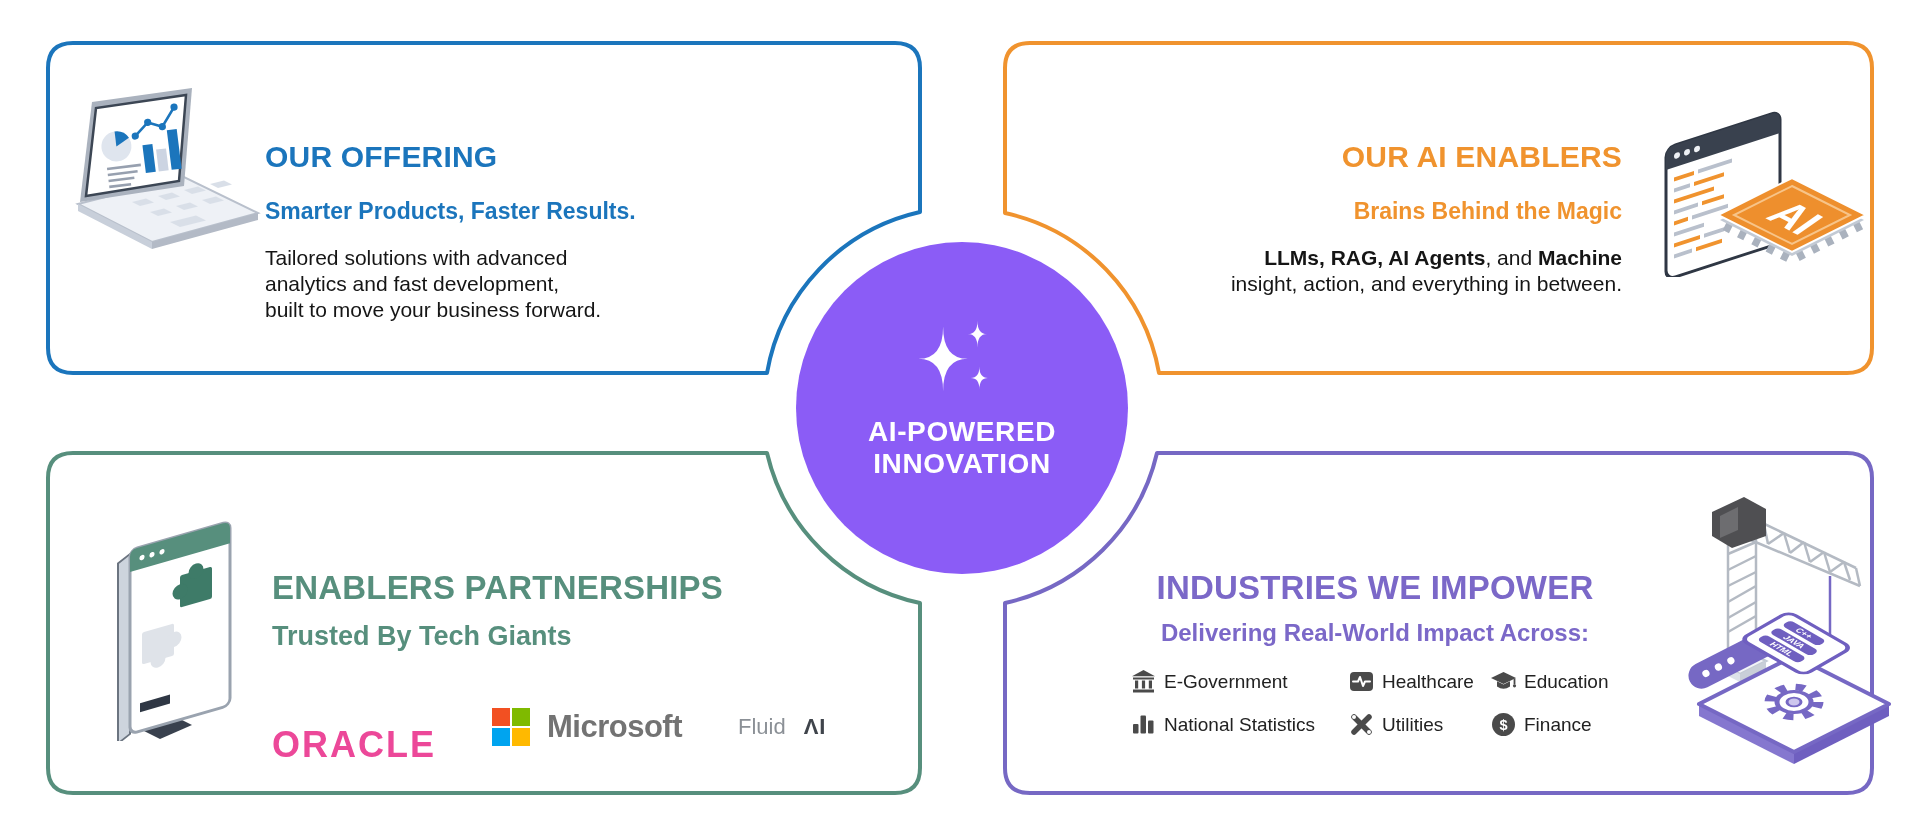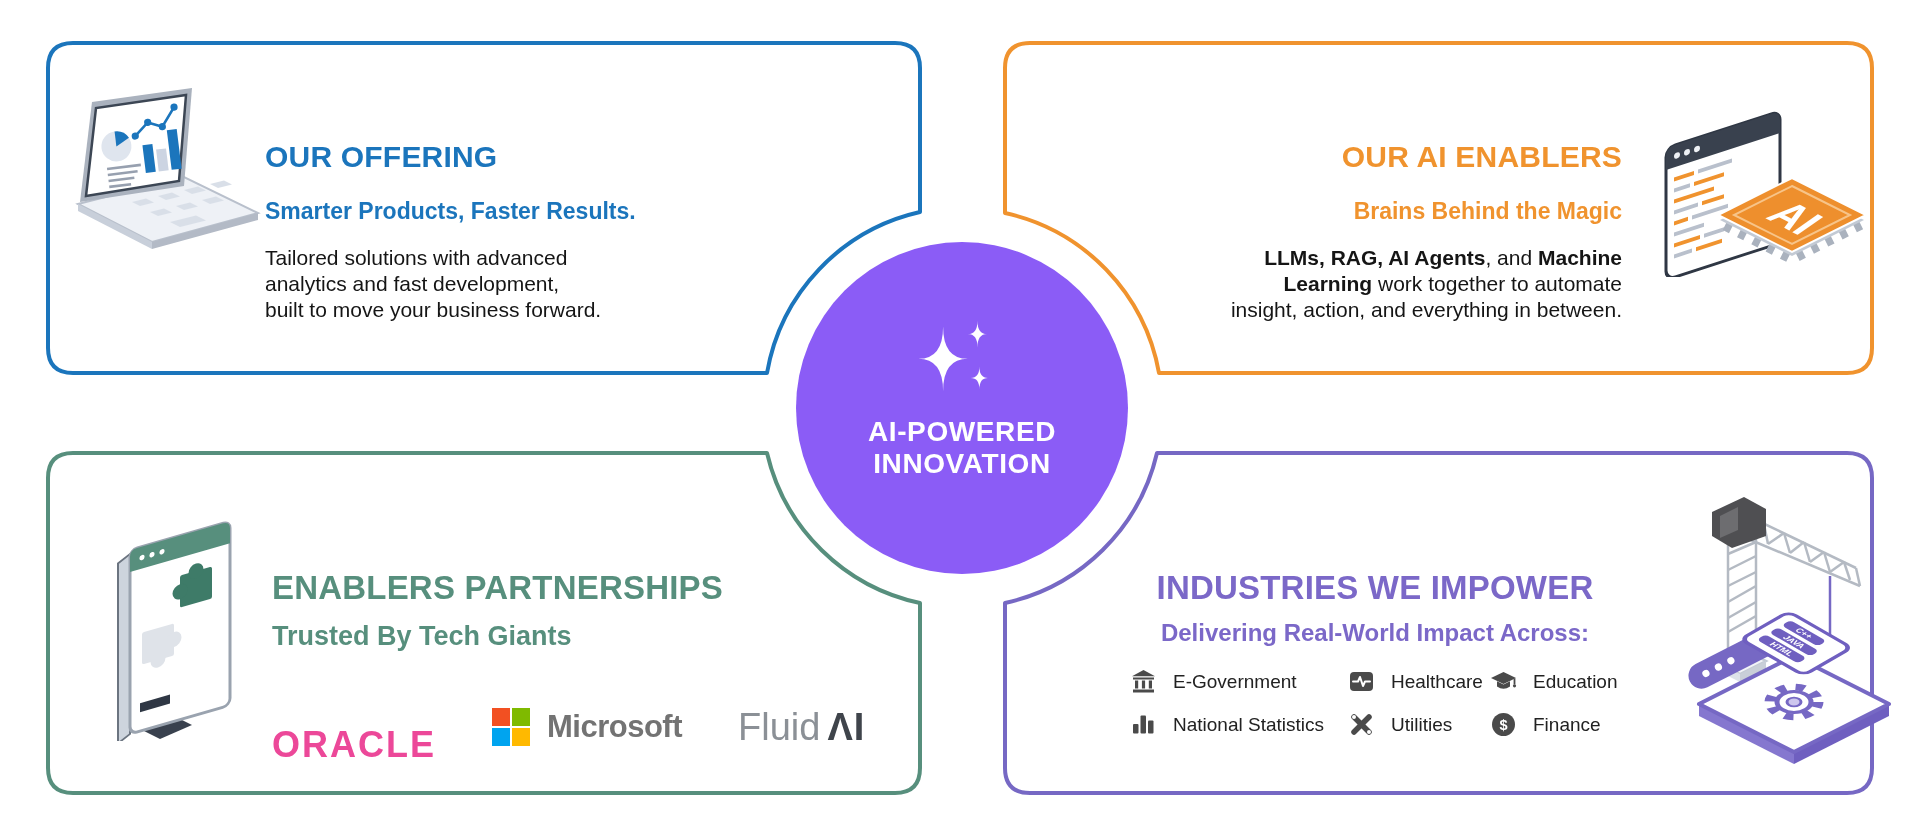--- a/index.html
+++ b/index.html
@@ -20,27 +20,27 @@
   .partnerships-text .card-title{font-size:33px;line-height:36px;color:#578f7d;}
   .partnerships-text .card-sub{font-size:27px;line-height:32px;margin-top:14px;color:#578f7d;}
   .industries-text{left:1065px;top:538px;width:620px;text-align:center;}
   .industries-text .card-title{font-size:33px;line-height:36px;color:#7b68c8;}
   .industries-text .card-sub{font-size:24px;line-height:30px;margin-top:12px;color:#7b68c8;}
   
   .logos-row{display:flex;align-items:center;gap:56px;margin-top:36px;}
   .oracle-logo{font-size:36px;font-weight:700;color:#ec4899;letter-spacing:2px;margin-top:36px;}
   .ms-logo{display:flex;align-items:center;gap:17px;}
   .ms-text{font-size:31px;font-weight:600;color:#737373;letter-spacing:-.5px;}
-  .fluid-logo{font-size:38px;display:flex;align-items:flex-end;gap:7px;}
+  .fluid-logo{font-size:22px;display:flex;align-items:flex-end;gap:18px;}
   .fluid-a{color:#8b9096;font-weight:400;}
   .fluid-b{color:#3f444b;font-weight:700;letter-spacing:1px;}
   
   .ind-grid{display:grid;grid-template-columns:218px 142px 130px;row-gap:16px;
             justify-content:center;margin-top:20px;text-align:left;}
-  .ind-item{display:flex;align-items:center;gap:16px;}
+  .ind-item{display:flex;align-items:center;gap:7px;}
   .ind-label{font-size:19px;color:#222;white-space:nowrap;}
   
   .center-circle{position:absolute;left:796px;top:242px;width:332px;height:332px;
      border-radius:50%;background:#8b5cf6;display:flex;flex-direction:column;align-items:center;}
   .center-title{color:#fff;font-size:28px;font-weight:700;letter-spacing:.6px;
      line-height:32px;text-align:center;margin-top:16px;}
 </style>
 </head>
 <body>
 
@@ -212,21 +212,20 @@
         <div><span>analytics and fast development,</span></div>
         <div><span>built to move your business forward.</span></div>
       </div>
   </div>
 
   <div class="card-text enablers-text">
     <div class="card-title">OUR AI ENABLERS</div>
     <div class="card-sub">Brains Behind the Magic</div>
     <div class="card-body">
         <div><span style="font-weight: 700;">LLMs, RAG, AI Agents</span><span>, and </span><span style="font-weight: 700;">Machine</span></div>
-        <div><span style="font-weight: 700;">Learning</span><span> work together to automate</span></div>
         <div><span>insight, action, and everything in between.</span></div>
       </div>
   </div>
 
   <div class="card-text partnerships-text">
     <div class="card-title">ENABLERS PARTNERSHIPS</div>
     <div class="card-sub">Trusted By Tech Giants</div>
     <div class="logos-row">
       <div class="oracle-logo">ORACLE</div>
       <div class="ms-logo">

